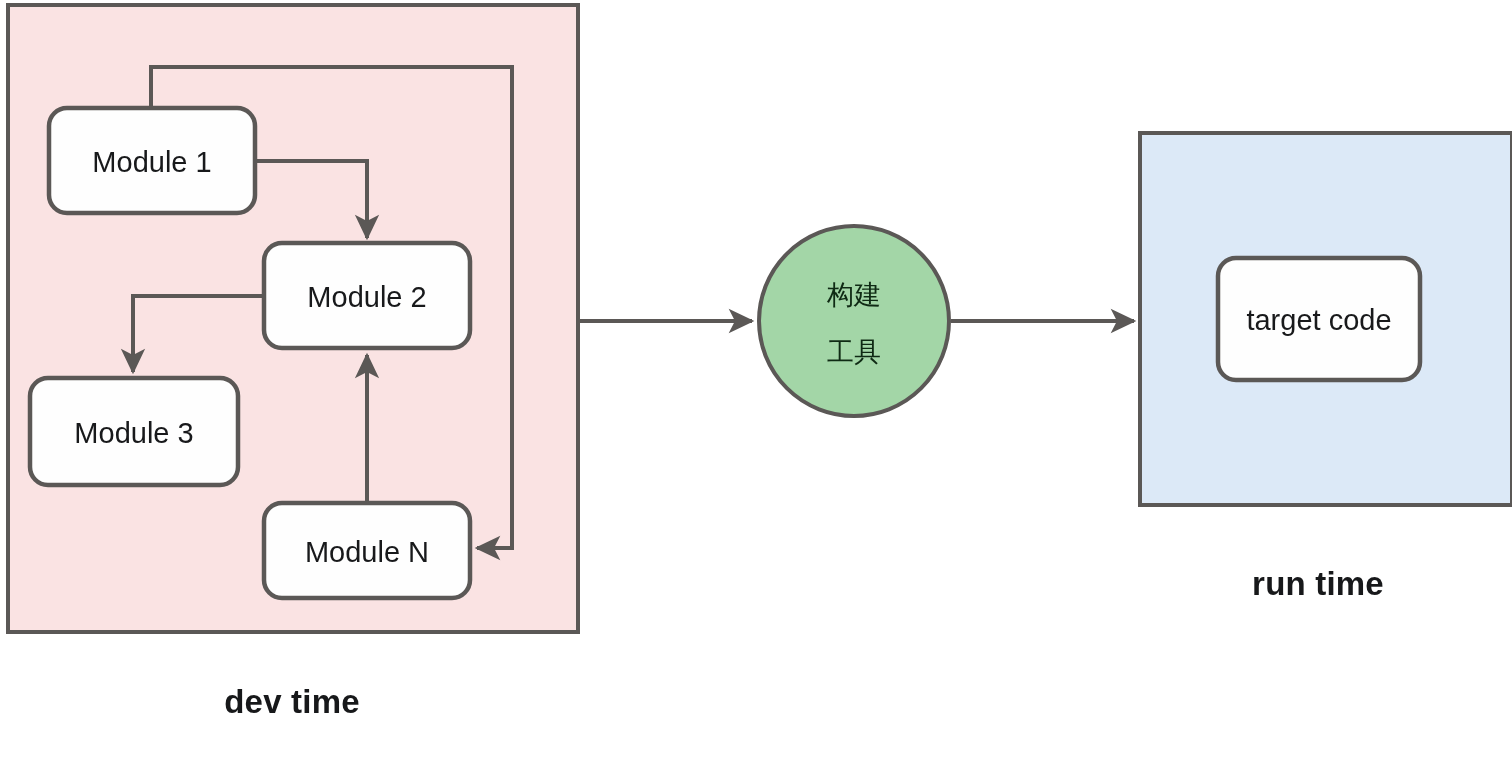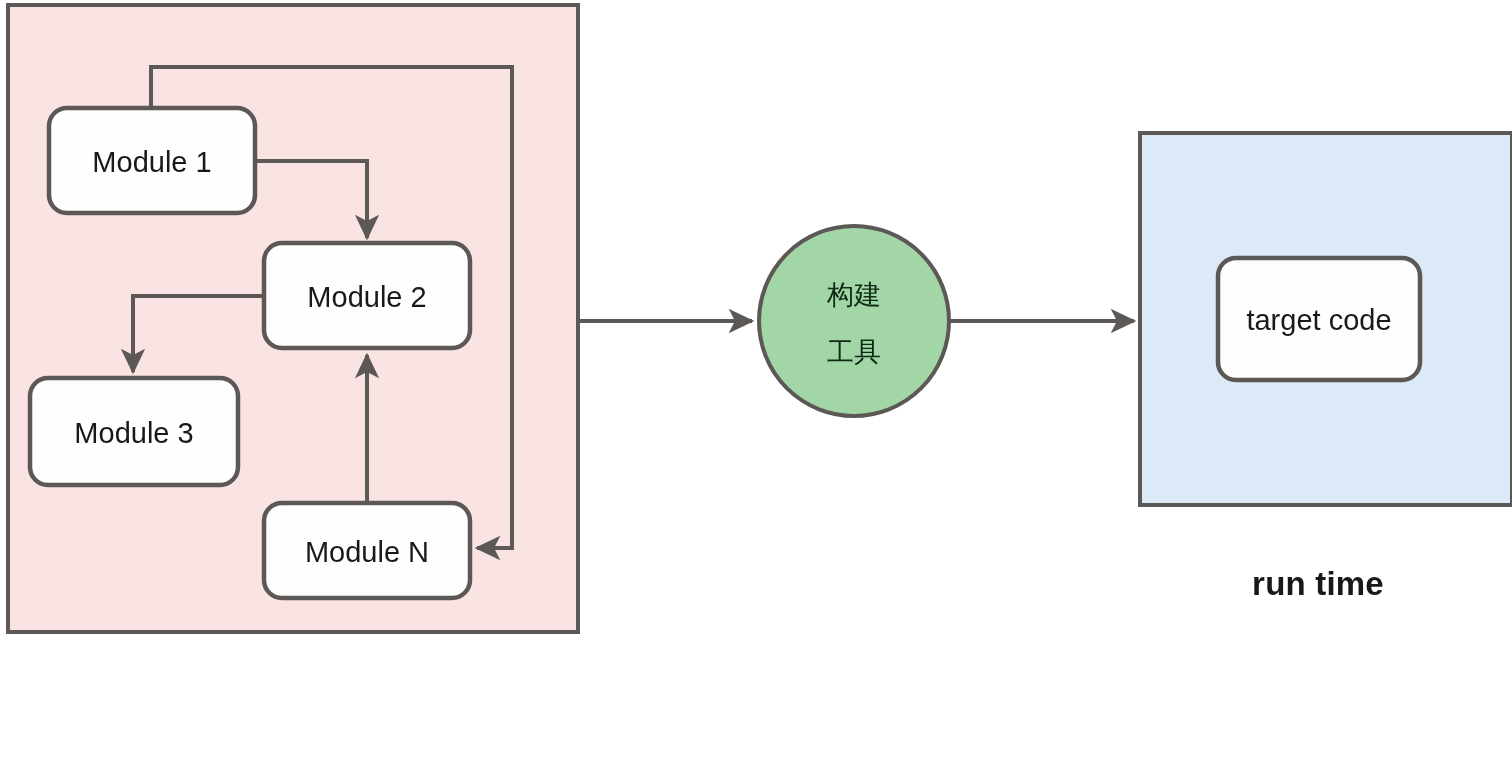--- a/index.html
+++ b/index.html
@@ -69,16 +69,17 @@
     </g>
 
     <rect id="runzone-rect" fill="#DCE9F7" stroke="#5B5856" stroke-width="4" x="1140" y="133" width="372" height="372"></rect>
 
     <g>
       <rect id="tcr" rx="18" ry="18" fill="#FEFEFE" stroke="#5B5856" stroke-width="4.5" x="1218" y="258" width="202" height="122"></rect>
       <text id="tct" class="node-text" text-anchor="middle" dominant-baseline="central" x="1319" y="320">target code</text>
     </g>
   </svg>
 
+  <div class="zone-label" id="devlabel" style="left: 292px; top: 702px; transform: translate(-50%, -50%);">dev time</div>
 
   <div class="zone-label" id="runlabel" style="left: 1318px; top: 584px; transform: translate(-50%, -50%);">run time</div>
 
 </div>
 
 </body></html>

